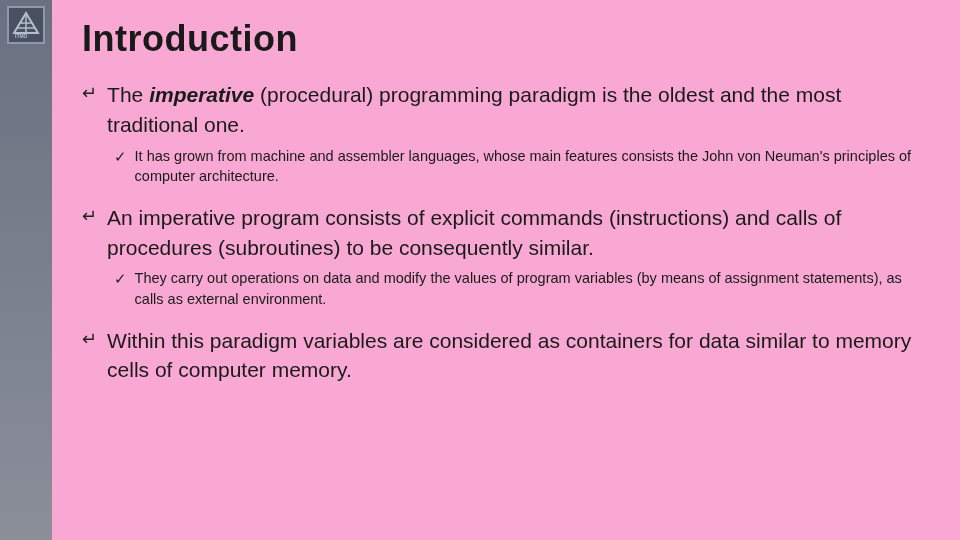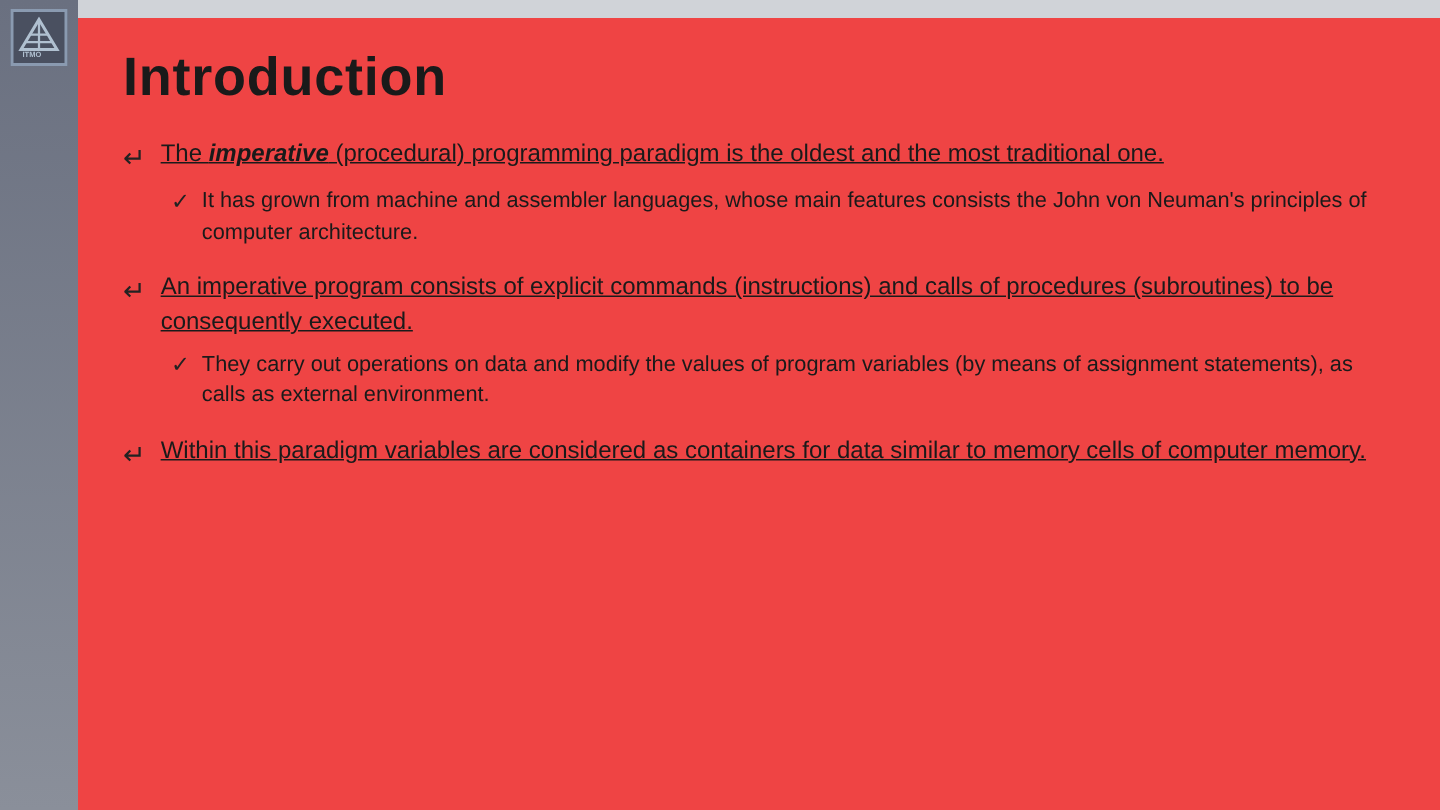--- a/index.html
+++ b/index.html
@@ -34,24 +34,23 @@
       justify-content: center;
     }
 
     .logo-svg {
       width: 28px;
       height: 28px;
     }
 
     .main-content {
       flex: 1;
-      background: #ef4444;
+      background: #f9a8d4;
       padding: 18px 38px 17px 30px;
       overflow: hidden;
-      margin-top: 12px;
     }
 
     .page-title {
       font-size: 36px;
       font-weight: bold;
       color: #1a1a1a;
       margin-bottom: 20px;
       letter-spacing: 0.5px;
     }
 
@@ -68,24 +67,23 @@
     .bullet-symbol {
       font-size: 18px;
       margin-right: 10px;
       margin-top: 1px;
       color: #222;
       flex-shrink: 0;
       line-height: 1.4;
     }
 
     .bullet-text {
-      font-size: 16px;
+      font-size: 21px;
       color: #1a1a1a;
       line-height: 1.42;
-      text-decoration: underline;
     }
 
     .bullet-text em {
       font-style: italic;
       font-weight: bold;
     }
 
     .sub-bullet-item {
       display: flex;
       align-items: flex-start;
@@ -139,21 +137,21 @@
       <span class="sub-bullet-text">
         It has grown from machine and assembler languages, whose main features consists the John von Neuman's principles of computer architecture.
       </span>
     </div>
   </div>
 
   <div class="bullet-section">
     <div class="bullet-item">
       <span class="bullet-symbol">↵</span>
       <span class="bullet-text">
-        An imperative program consists of explicit commands (instructions) and calls of procedures (subroutines) to be consequently executed.
+        An imperative program consists of explicit commands (instructions) and calls of procedures (subroutines) to be consequently similar.
       </span>
     </div>
     <div class="sub-bullet-item">
       <span class="sub-bullet-symbol">✓</span>
       <span class="sub-bullet-text">
         They carry out operations on data and modify the values of program variables (by means of assignment statements), as calls as external environment.
       </span>
     </div>
   </div>
 

